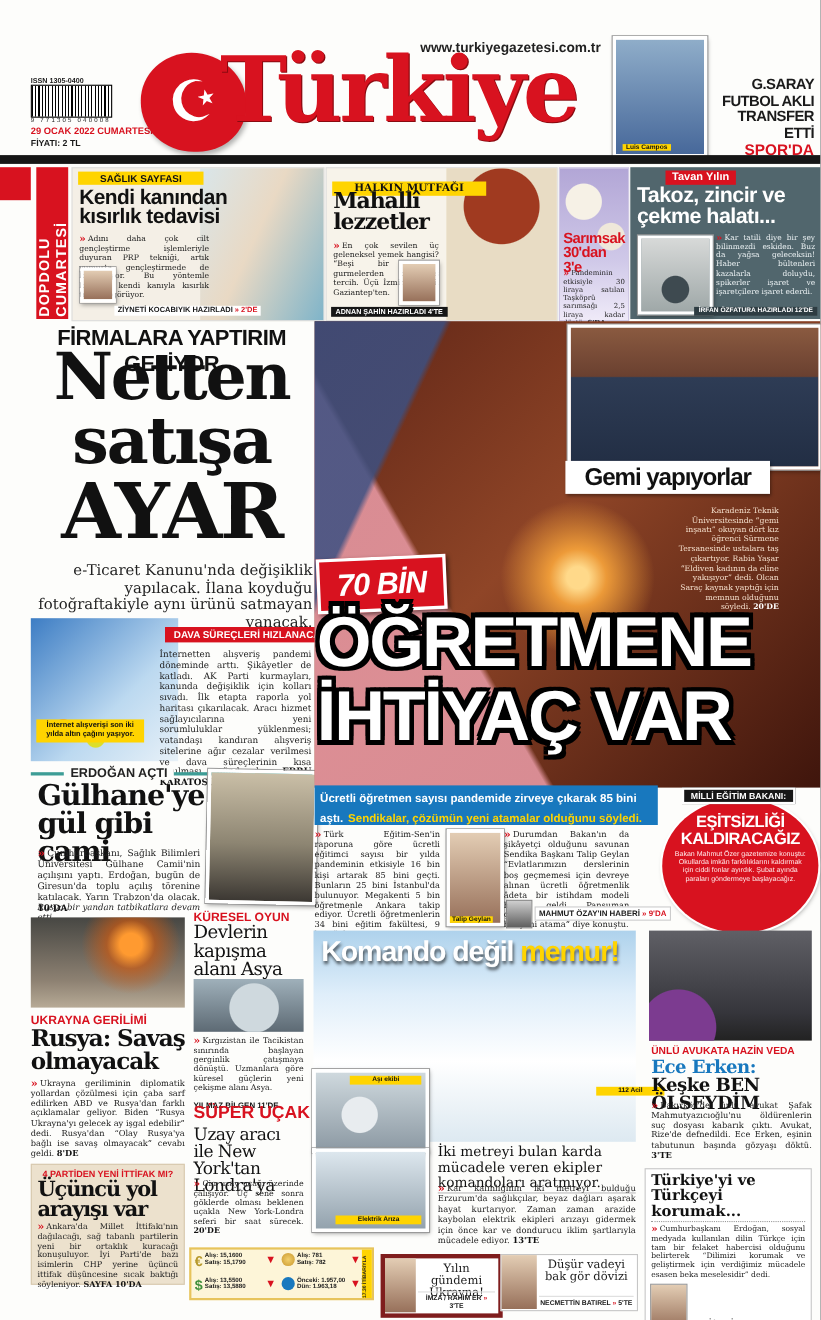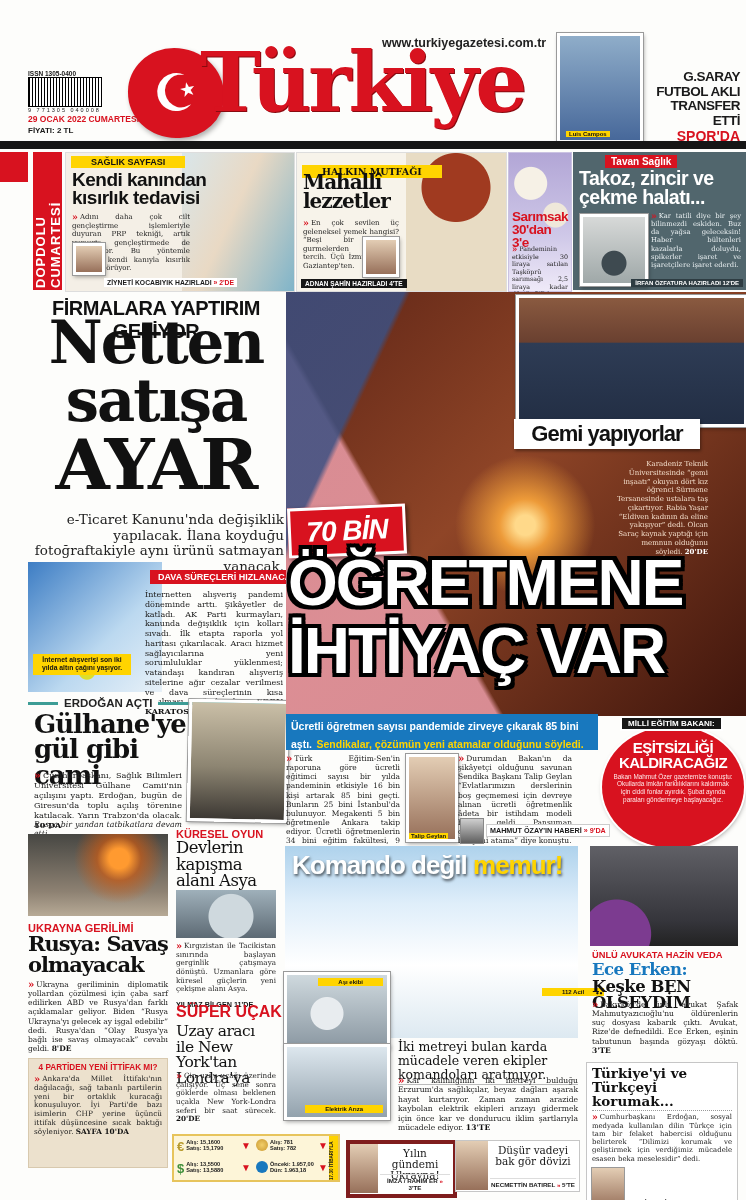--- a/index.html
+++ b/index.html
@@ -97,21 +97,21 @@
     <div class="abs ph-port framed" style="left:66px;bottom:14px;width:30px;height:34px;"></div>
     <div class="abs" style="left:4px;bottom:3px;font-size:6.5px;font-weight:bold;background:#161616;color:#fff;padding:1px 4px;">ADNAN ŞAHİN HAZIRLADI 4'TE</div>
   </div>
 
   <div class="abs ph-garlic" style="left:508px;top:152px;width:62px;height:138px;border:1px solid #cac2e2;">
     <div class="abs red" style="left:3px;top:58px;width:56px;font-size:13.5px;font-weight:bold;line-height:.95;letter-spacing:-0.5px;">Sarımsak 30'dan 3'e</div>
     <div class="abs body" style="left:3px;top:92px;width:56px;font-size:6.3px;line-height:1.2;"><span class="qm">»</span><span>Pandeminin etkisiyle 30 liraya satılan Taşköprü sarımsağı 2,5 liraya kadar düştü.</span> <span class="pg">6'DA</span></div>
   </div>
 
   <div class="abs" style="left:573px;top:152px;width:173px;height:138px;background:#51666d;">
-    <div class="badge-r abs" style="left:32px;top:3px;font-size:10px;">Tavan Sağlık</div>
+    <div class="badge-r abs" style="left:32px;top:3px;font-size:10px;">Tavan Yılın</div>
     <div class="abs sansh" style="left:6px;top:17px;width:164px;font-size:19.5px;line-height:.95;color:#fff;">Takoz, zincir ve çekme halatı...</div>
     <div class="abs ph-snowcar framed" style="left:7px;top:62px;width:62px;height:66px;"></div>
     <div class="abs" style="left:78px;top:60px;width:90px;font-size:6.8px;line-height:1.2;color:#e9eff1;font-family:'DejaVu Serif',serif;text-align:justify;"><span class="qm">»</span><span>Kar tatili diye bir şey bilinmezdi eskiden. Buz da yağsa geleceksin! Haber bültenleri kazalarla doluydu, spikerler işaret ve işaretçilere işaret ederdi.</span></div>
     <div class="abs" style="right:3px;bottom:3px;font-size:6px;font-weight:bold;background:#2e3c42;color:#fff;padding:1px 4px;">İRFAN ÖZFATURA HAZIRLADI 12'DE</div>
   </div>
 
   <div class="abs sansh" style="left:28px;top:297px;width:256px;font-size:20px;text-align:center;letter-spacing:-0.5px;">FİRMALARA YAPTIRIM GELİYOR</div>
   <div class="abs body" style="left:28px;top:512px;width:256px;font-size:13.5px;line-height:1.15;text-align:right;">e-Ticaret Kanunu'nda değişiklik yapılacak. İlana koyduğu fotoğraftakiyle aynı ürünü satmayan yanacak.</div>
   <div class="abs" style="left:28px;top:314px;width:256px;text-align:center;font-family:'DejaVu Serif',serif;font-weight:bold;color:#111;">
     <div style="font-size:59px;line-height:.98;letter-spacing:-2px;">Netten</div>
@@ -171,20 +171,21 @@
   <div class="abs" style="left:620px;top:716px;background:#161616;color:#fff;font-weight:bold;font-size:8px;padding:1px 6px;border:2px solid #fff;">MİLLİ EĞİTİM BAKANI:</div>
 
   <div class="abs body" style="left:34px;top:820px;width:148px;font-size:7.8px;font-style:italic;">Rusya bir yandan tatbikatlara devam etti.</div>
   <div class="abs ph-war" style="left:28px;top:834px;width:140px;height:82px;"></div>
   <div class="abs k" style="left:28px;top:922px;font-size:11px;">UKRAYNA GERİLİMİ</div>
   <div class="abs serifh" style="left:28px;top:934px;width:140px;font-size:21px;line-height:.98;letter-spacing:-1px;">Rusya: Savaş olmayacak</div>
   <div class="abs body" style="left:28px;top:980px;width:140px;font-size:7.5px;line-height:1.22;"><span class="qm">»</span><span>Ukrayna geriliminin diplomatik yollardan çözülmesi için çaba sarf edilirken ABD ve Rusya'dan farklı açıklamalar geliyor. Biden “Rusya Ukrayna'yı gelecek ay işgal edebilir” dedi. Rusya'dan “Olay Rusya'ya bağlı ise savaş olmayacak” cevabı geldi.</span> <span class="pg">8'DE</span></div>
 
   <div class="abs" style="left:28px;top:1058px;width:140px;height:110px;background:#ece1cd;border:1px solid #d8c9ae;padding:4px 5px;box-sizing:border-box;">
     <div class="k" style="font-size:8.2px;text-align:center;">4 PARTİDEN YENİ İTTİFAK MI?</div>
+    <div class="serifh" style="font-size:19px;line-height:.95;letter-spacing:-1px;">Üçüncü yol arayışı var</div>
     <div class="body" style="font-size:7.3px;line-height:1.2;margin-top:3px;"><span class="qm">»</span><span>Ankara'da Millet İttifakı'nın dağılacağı, sağ tabanlı partilerin yeni bir ortaklık kuracağı konuşuluyor. İyi Parti'de bazı isimlerin CHP yerine üçüncü ittifak düşüncesine sıcak baktığı söyleniyor.</span> <span class="pg">SAYFA 10'DA</span></div>
   </div>
 
   <div class="abs k" style="left:176px;top:828px;font-size:11px;">KÜRESEL OYUN</div>
   <div class="abs serifh" style="left:176px;top:840px;width:100px;font-size:16.5px;line-height:1;letter-spacing:-0.5px;font-weight:normal;">Devlerin kapışma alanı Asya</div>
   <div class="abs ph-burntcar" style="left:176px;top:890px;width:100px;height:48px;"></div>
   <div class="abs body" style="left:176px;top:942px;width:100px;font-size:7.2px;line-height:1.2;"><span class="qm">»</span><span>Kırgızistan ile Tacikistan sınırında başlayan gerginlik çatışmaya dönüştü. Uzmanlara göre küresel güçlerin yeni çekişme alanı Asya.</span></div>
   <div class="abs pg" style="left:176px;top:1000px;font-size:7.2px;">YILMAZ BİLGEN 11'DE</div>
 
   <div class="abs k" style="left:176px;top:1003px;font-size:16px;">SÜPER UÇAK</div>

